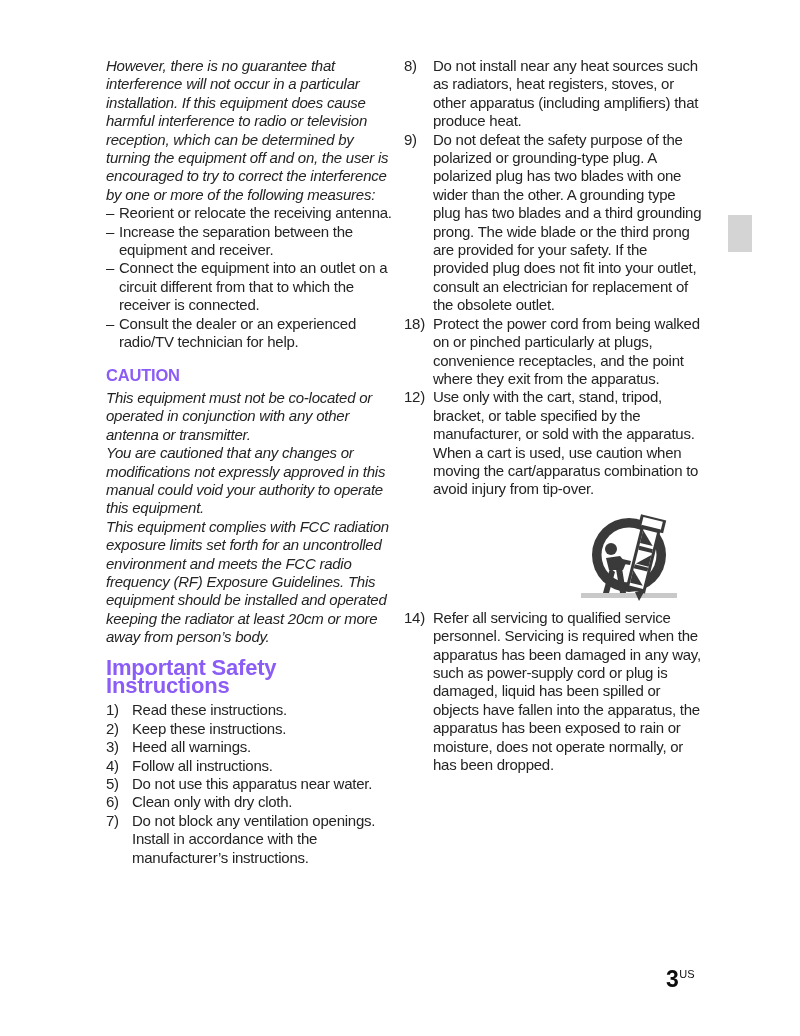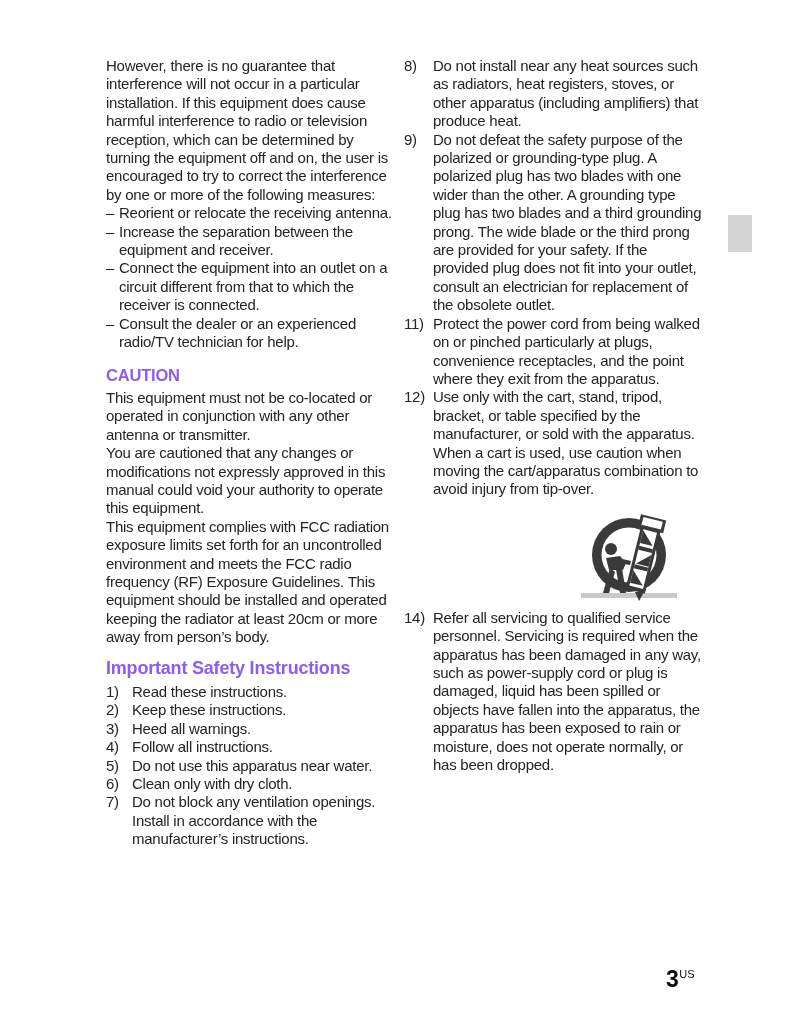--- a/index.html
+++ b/index.html
@@ -4,25 +4,25 @@
 <style>
   html,body{margin:0;padding:0;background:#ffffff;}
   .page{
     position:relative;width:800px;height:1036px;background:#ffffff;
     font-family:"Liberation Sans","DejaVu Sans",sans-serif;
     color:#242424;overflow:hidden;
   }
   .col{position:absolute;top:57px;font-size:15px;line-height:18.4px;letter-spacing:-0.25px;}
   .col-left{left:106px;width:294px;}
   .col-right{left:404px;width:298px;}
-  p.body{margin:0;}
+  p.body{margin:0;font-style:italic;}
   .gapP{margin-top:16px;}
   h2{color:#8b5cf6;margin:0;letter-spacing:-0.2px;}
   .h-caution{font-size:16.5px;font-weight:700;margin:14px 0 5px 0;}
-  .h-safety{font-size:18px;font-weight:700;margin:12px 0 6px 0;}
+  .h-safety{font-size:22px;font-weight:700;margin:12px 0 6px 0;}
   .dash-item{display:flex;}
   .dash-item .bullet{flex:none;width:13px;}
   .num-item{display:flex;}
   .num-item .num{flex:none;}
   .col-left .num-item .num{width:26px;}
   .col-right .num-item .num{width:29px;}
   .num-item .txt{flex:1;}
   .icon-wrap{width:100px;height:88px;margin:15px 0 7px 176px;}
   .edge-tab{position:absolute;left:728px;top:215px;width:24px;height:37px;background:#d4d4d4;}
   .page-num{position:absolute;left:666px;top:966px;white-space:nowrap;color:#0d0d0d;}
@@ -113,21 +113,21 @@
           <span class="num">8)</span>
           <span class="txt">Do not install near any heat sources such as radiators, heat registers, stoves, or other apparatus (including amplifiers) that produce heat.</span>
         </div>
 
         <div class="num-item">
           <span class="num">9)</span>
           <span class="txt">Do not defeat the safety purpose of the polarized or grounding-type plug. A polarized plug has two blades with one wider than the other. A grounding type plug has two blades and a third grounding prong. The wide blade or the third prong are provided for your safety. If the provided plug does not fit into your outlet, consult an electrician for replacement of the obsolete outlet.</span>
         </div>
 
         <div class="num-item">
-          <span class="num">11)</span>
+          <span class="num">18)</span>
           <span class="txt">Protect the power cord from being walked on or pinched particularly at plugs, convenience receptacles, and the point where they exit from the apparatus.</span>
         </div>
 
 
         <div class="num-item">
           <span class="num">12)</span>
           <span class="txt">Use only with the cart, stand, tripod, bracket, or table specified by the manufacturer, or sold with the apparatus. When a cart is used, use caution when moving the cart/apparatus combination to avoid injury from tip-over.</span>
         </div>
       </div>
 

